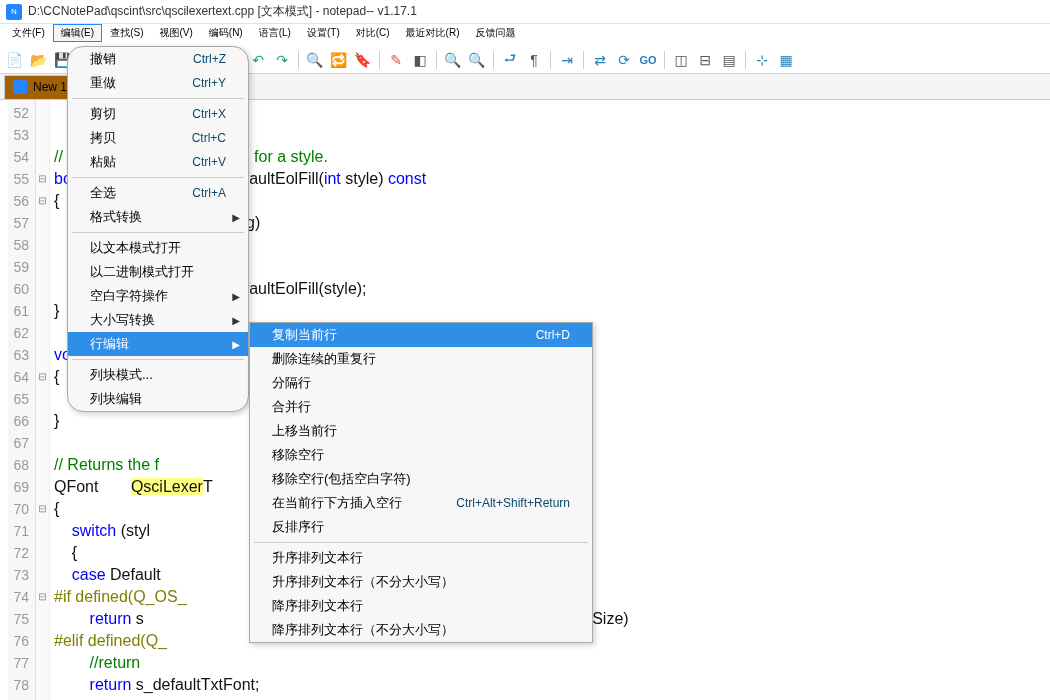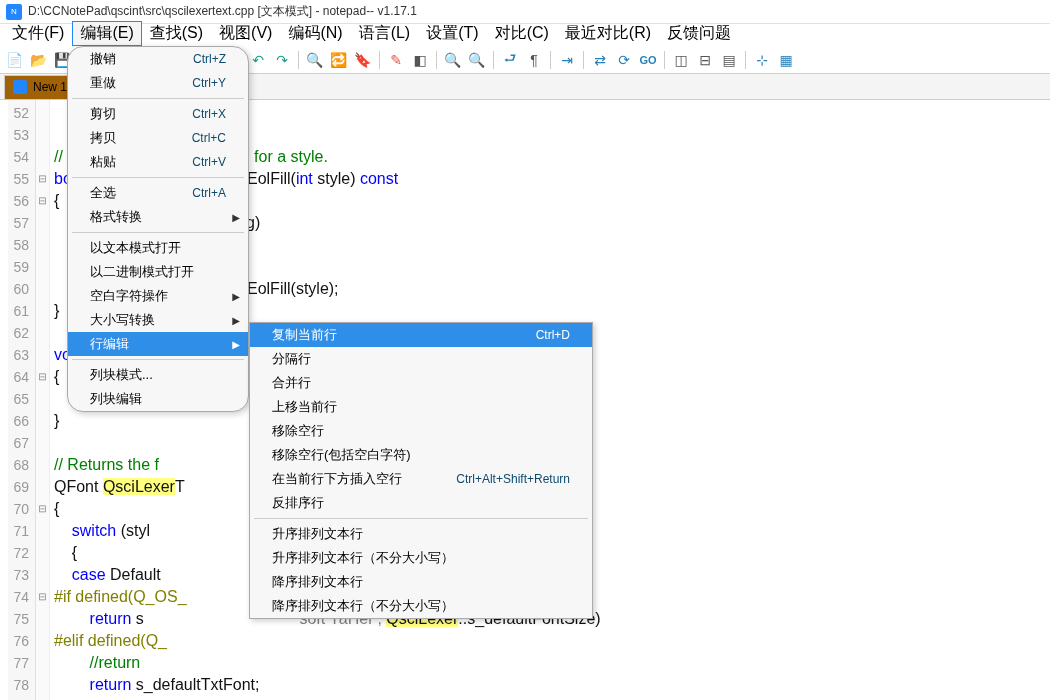--- a/index.html
+++ b/index.html
@@ -1,37 +1,37 @@
 <!DOCTYPE html>
 <html><head>
 <meta charset="utf-8">
 <style>
 * { margin: 0; padding: 0; box-sizing: border-box; font-family: "Microsoft YaHei", Arial, sans-serif; }
 body { background: #fff; font-size: 13px; overflow: hidden; width: 1050px; height: 700px; }
 .titlebar { display: flex; align-items: center; height: 24px; padding: 0 6px; background: #fff; border-bottom: 1px solid #e0e0e0; }
 .titlebar-icon { width: 16px; height: 16px; background: #2186ff; border-radius: 2px; margin-right: 6px; display: inline-flex; align-items: center; justify-content: center; color: #fff; font-size: 8px; }
 .titlebar-text { font-size: 12px; color: #333; }
-.menubar { display: flex; height: 22px; align-items: flex-end; padding: 0 4px; font-size: 16px; }
+.menubar { display: flex; height: 22px; align-items: flex-start; padding: 0 4px; font-size: 10px; }
 .menubar-item { padding: 2px 8px; cursor: pointer; }
 .menubar-item.active { background: #f5f5f5; border: 1px solid #2186ff; padding: 1px 7px; }
 .toolbar { display: flex; align-items: center; height: 28px; padding: 0 4px; border-bottom: 1px solid #d0d0d0; gap: 2px; }
 .tb-btn { width: 22px; height: 22px; display: inline-flex; align-items: center; justify-content: center; cursor: pointer; font-size: 14px; color: #555; }
 .tb-sep { width: 1px; height: 18px; background: #ccc; margin: 0 3px; }
 .tabbar { display: flex; align-items: center; height: 26px; background: #f4f4f4; border-bottom: 1px solid #ccc; padding-left: 4px; }
 .tab { display: flex; align-items: center; height: 24px; padding: 0 8px; background: #a16207; border: 1px solid #ccc; border-bottom: none; gap: 6px; font-size: 12px; cursor: pointer; }
 .tab-icon { width: 14px; height: 14px; background: #2186ff; border-radius: 2px; display: inline-block; }
 .tab-close { width: 14px; height: 14px; background: #e74c3c; color: #fff; display: inline-flex; align-items: center; justify-content: center; font-size: 10px; border-radius: 2px; }
 .editor { display: flex; height: calc(700px - 100px); font-family: Consolas, "Courier New", monospace; font-size: 16px; position: relative; }
 .gutter { width: 28px; background: #f7f7f7; border-right: 1px solid #e0e0e0; text-align: right; padding-right: 6px; color: #999; line-height: 22px; padding-top: 2px; font-size: 14px; margin-left: 8px; }
 .fold { width: 14px; background: #fafafa; border-right: 1px solid #eee; line-height: 22px; padding-top: 2px; font-size: 10px; color: #888; text-align: center; }
 .code { flex: 1; padding-left: 4px; line-height: 22px; padding-top: 2px; white-space: pre; color: #111; }
 .c-comment { color: #008000; }
 .c-keyword { color: #0000ff; }
 .c-string { color: #808080; }
-.c-hl { background: #ffff80; }
+.c-hl { background: #ffff80; margin-left: 28px; }
 .c-pre { color: #808000; }
 .dropdown { position: absolute; background: #f7f7f7; border: 1px solid #aaa; box-shadow: 2px 2px 6px rgba(0,0,0,0.2); z-index: 10; }
 .dropdown1 { left: 67px; top: 46px; width: 182px; border-radius: 16px; }
 .dropdown-item { display: flex; align-items: center; height: 24px; padding: 0 22px 0 22px; font-size: 13px; cursor: pointer; position: relative; }
 .dropdown-item .shortcut { margin-left: auto; color: #0c4a6e; font-size: 12px; }
 .dropdown-item .arrow { position: absolute; right: 8px; color: #333; font-size: 10px; }
 .dropdown-item.hl { background: #2f8fe8; color: #fff; }
 .dropdown-item.hl .shortcut, .dropdown-item.hl .arrow { color: #fff; }
 .dropdown-sep { height: 1px; background: #ccc; margin: 3px 4px; }
 .dropdown2 { left: 249px; top: 322px; width: 344px; }
@@ -229,20 +229,23 @@
       <span>列块编辑</span>
     </div>
   </div>
 
 <div class="dropdown dropdown2" id="dd2">
     <div class="dropdown-item hl">
       <span>复制当前行</span>
       <span class="shortcut">Ctrl+D</span>
     </div>
     <div class="dropdown-item">
+      <span>删除连续的重复行</span>
+    </div>
+    <div class="dropdown-item">
       <span>分隔行</span>
     </div>
     <div class="dropdown-item">
       <span>合并行</span>
     </div>
     <div class="dropdown-item">
       <span>上移当前行</span>
     </div>
     <div class="dropdown-item">
       <span>移除空行</span>

